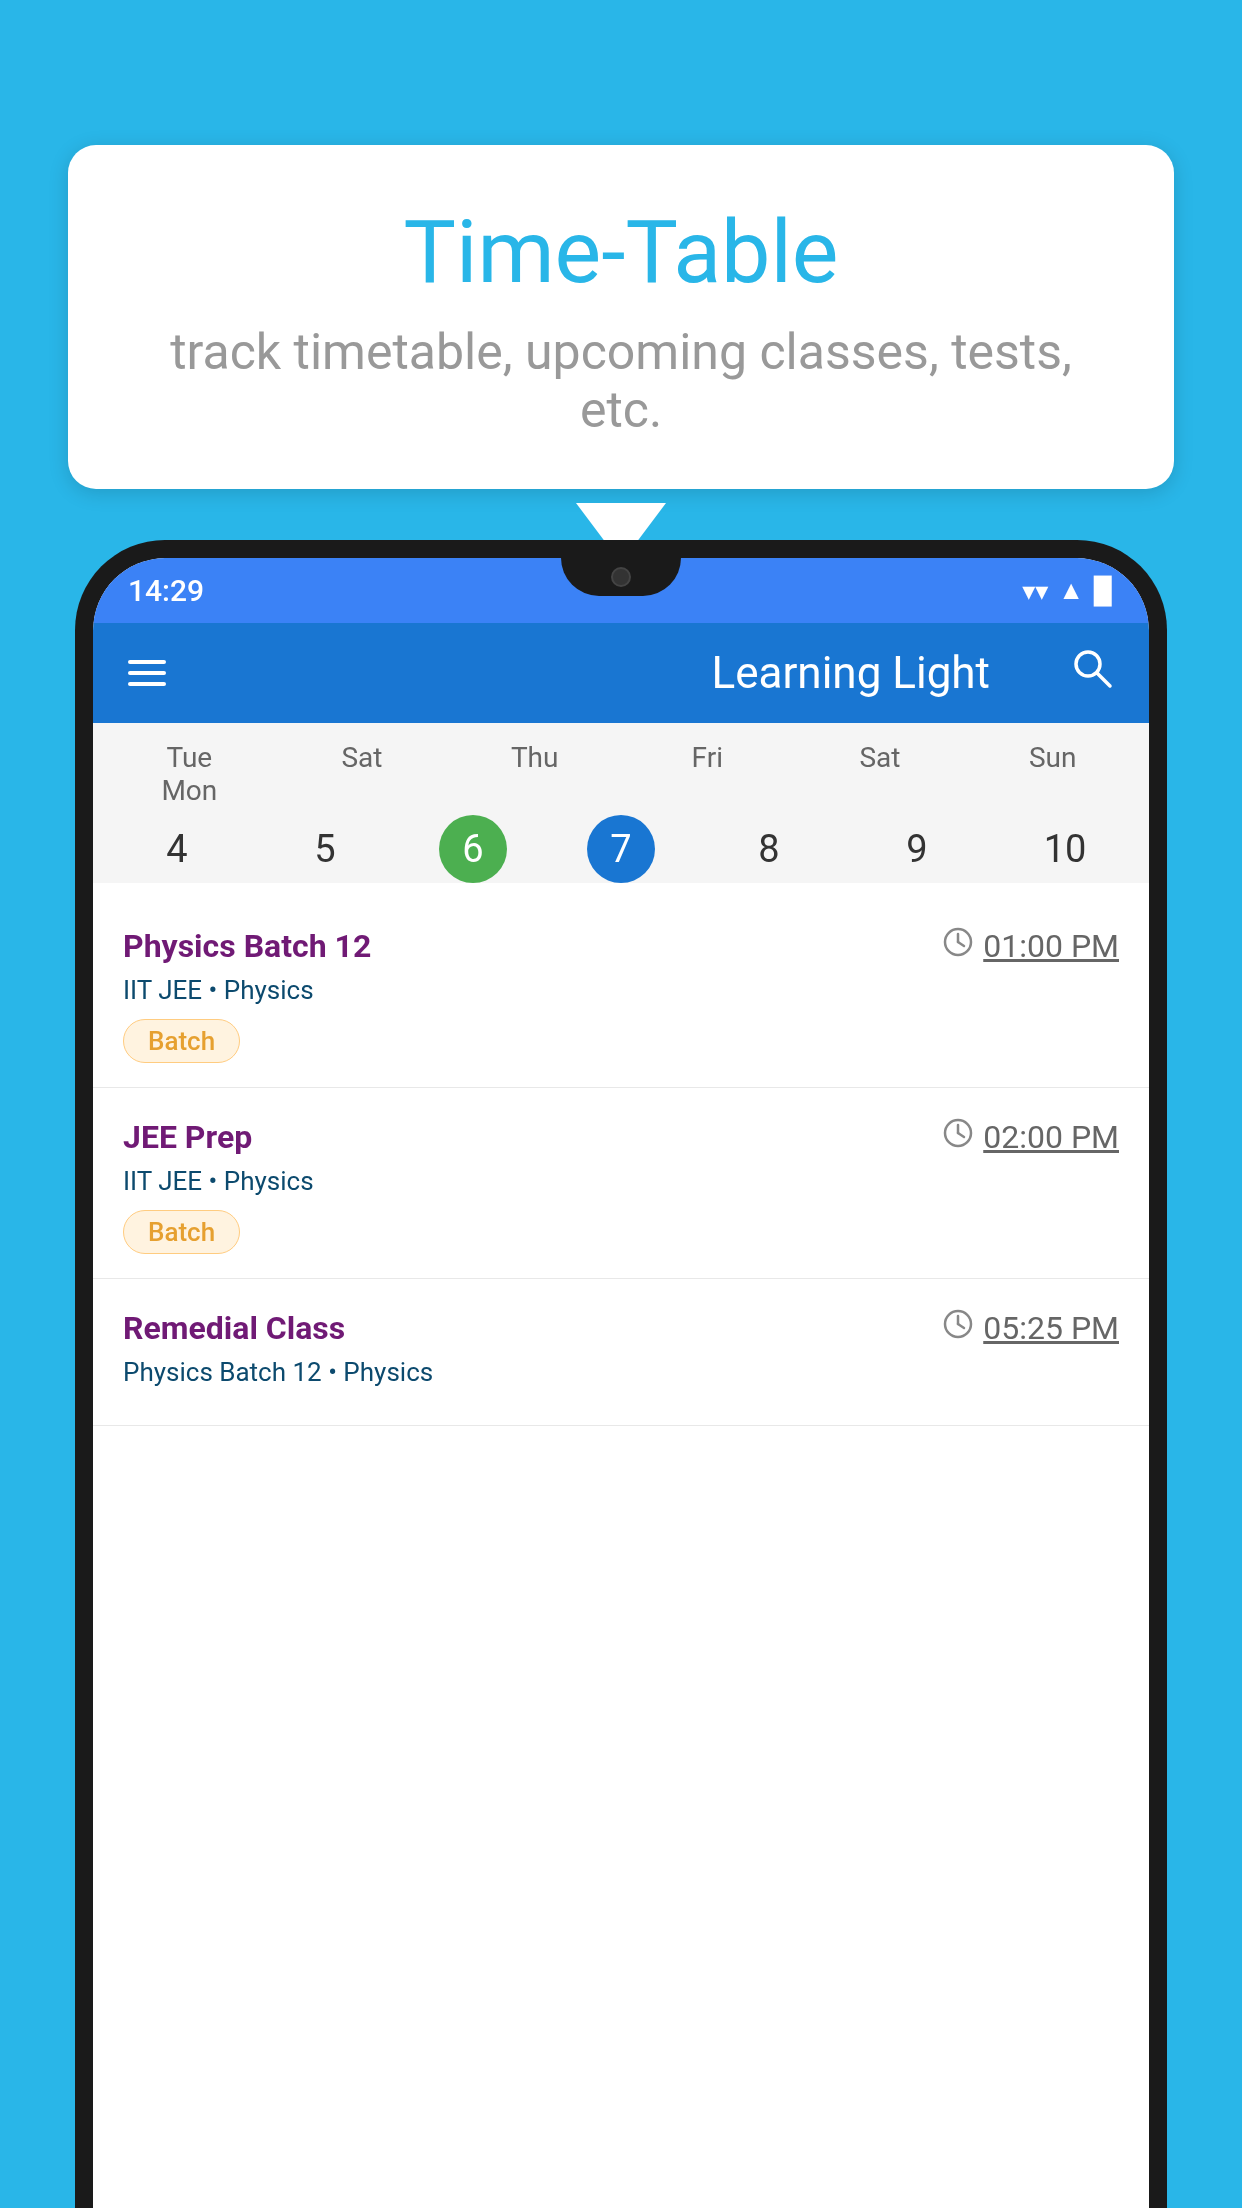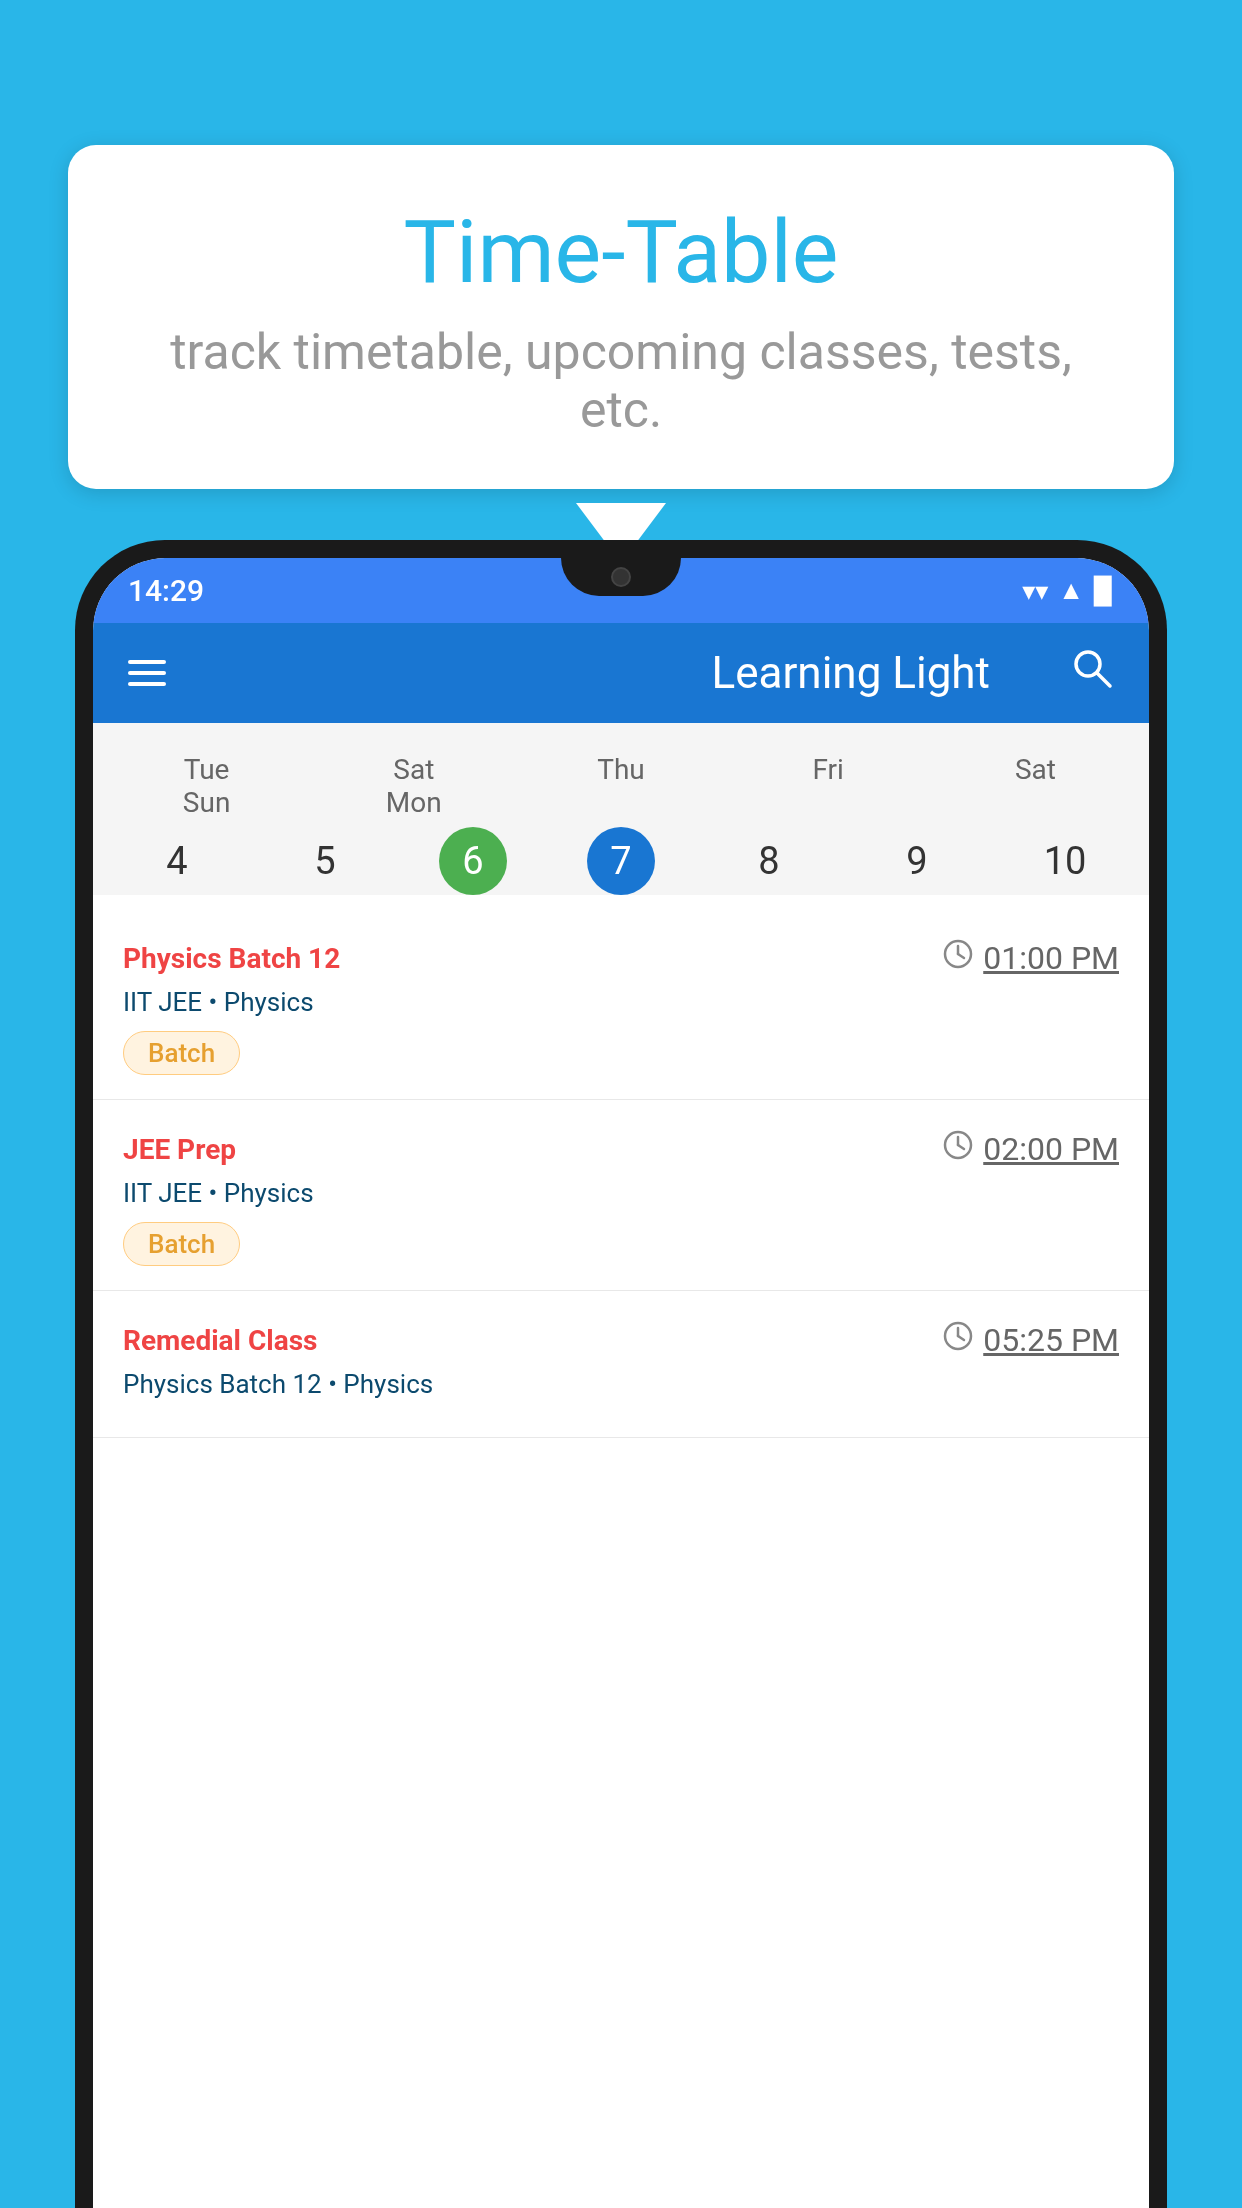--- a/index.html
+++ b/index.html
@@ -174,24 +174,23 @@
     }
 
     
     .calendar-week {
       background: #f5f5f5;
       padding: 18px 10px 0;
     }
 
     .day-labels {
       display: grid;
-      grid-template-columns: repeat(5, 1fr);
+      grid-template-columns: repeat(6, 1fr);
       text-align: center;
       margin-bottom: 8px;
-      margin-top: 12px;
     }
 
     .day-label {
       font-size: 28px;
       color: #666;
       font-weight: 400;
     }
 
     .day-numbers {
       display: grid;
@@ -243,23 +242,23 @@
     }
 
     .schedule-item-header {
       display: flex;
       justify-content: space-between;
       align-items: center;
       margin-bottom: 10px;
     }
 
     .schedule-title {
-      font-size: 28px;
+      font-size: 32px;
       font-weight: 700;
-      color: #ef4444;
+      color: #701a75;
     }
 
     .schedule-time {
       display: flex;
       align-items: center;
       gap: 10px;
       color: #666;
       font-size: 32px;
       text-decoration: underline;
     }

